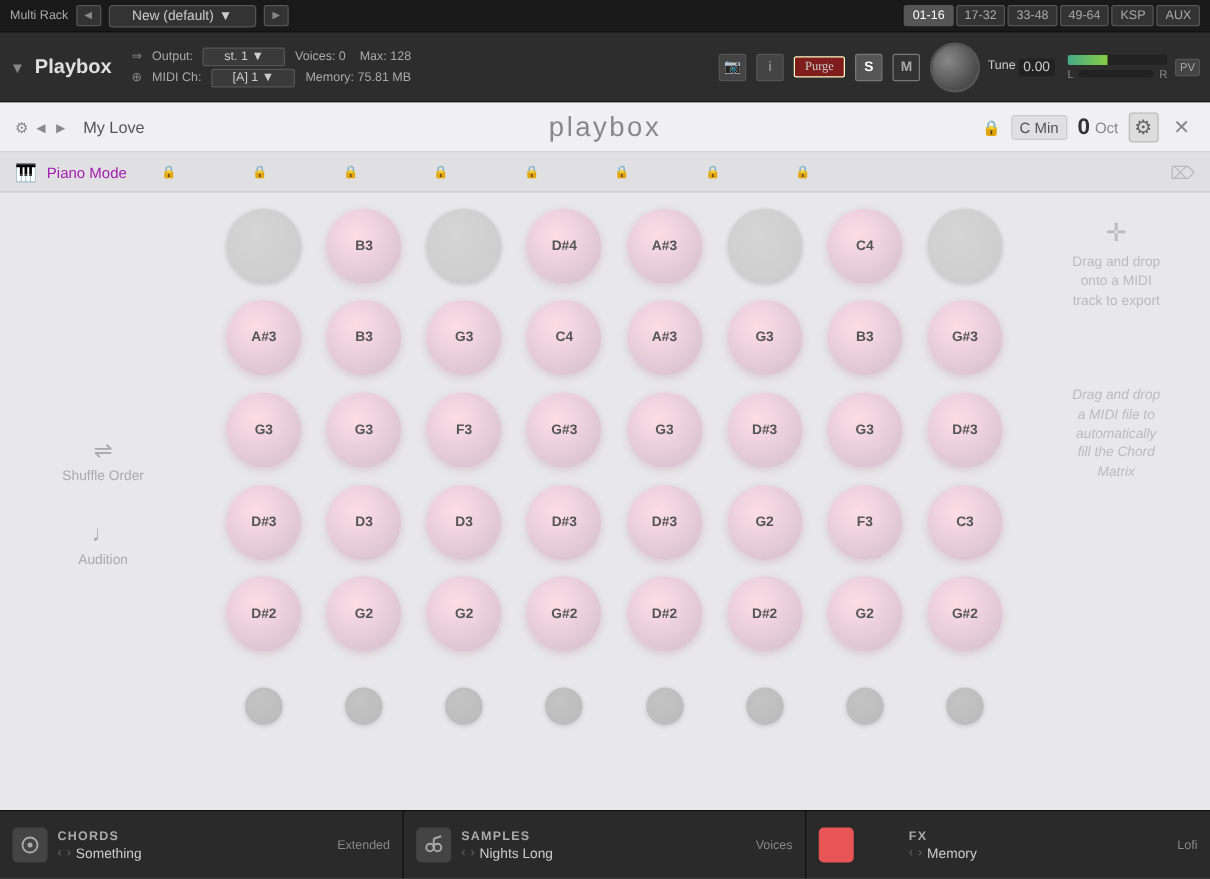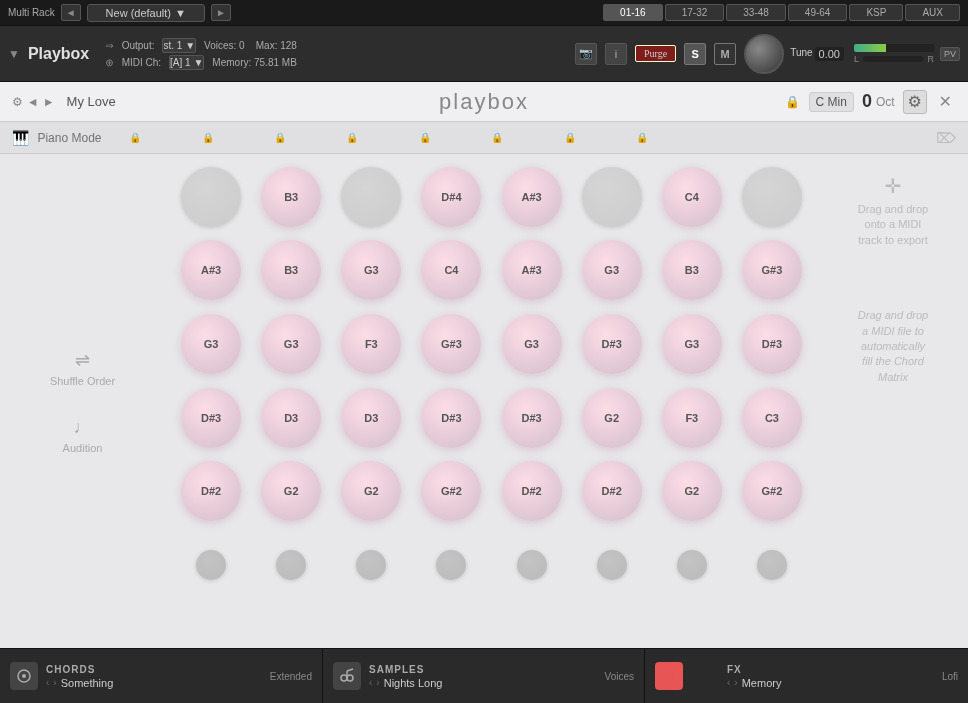--- a/index.html
+++ b/index.html
@@ -55,21 +55,21 @@
     .top-bar-right {
       display: flex;
       align-items: center;
       gap: 2px;
     }
     .segment-btn {
       background: #333;
       border: 1px solid #555;
       color: #aaa;
       font-size: 10px;
-      padding: 2px 16px;
+      padding: 2px 6px;
       cursor: pointer;
       border-radius: 2px;
     }
     .segment-btn.active { background: #555; color: #fff; }
 
     
     .instrument-header {
       height: 56px;
       background: #2d2d2d;
       border-bottom: 1px solid #111;
@@ -97,21 +97,21 @@
       display: flex;
       align-items: center;
       gap: 8px;
     }
     .inst-icon { color: #888; font-size: 10px; }
     .inst-dropdown {
       background: #3a3a3a;
       border: 1px solid #555;
       color: #ccc;
       font-size: 10px;
-      padding: 1px 0;
+      padding: 1px 16px;
       border-radius: 2px;
       cursor: pointer;
     }
     .inst-right {
       display: flex;
       align-items: center;
       gap: 8px;
     }
     .voices-info { color: #aaa; font-size: 10px; }
     .purge-btn {
@@ -292,21 +292,21 @@
     .piano-mode-bar {
       height: 32px;
       background: #e0e0e2;
       border-bottom: 1px solid #ccc;
       display: flex;
       align-items: center;
       padding: 0 12px;
       gap: 8px;
     }
     .piano-icon { color: #888; font-size: 14px; }
-    .piano-label { color: #737373; font-size: 12px; }
+    .piano-label { color: #a21caf; font-size: 12px; }
     .lock-dots {
       display: flex;
       gap: 60px;
       margin-left: 20px;
     }
     .lock-dot { color: #bbb; font-size: 10px; }
     .eraser-btn {
       margin-left: auto;
       color: #bbb;
       font-size: 14px;

